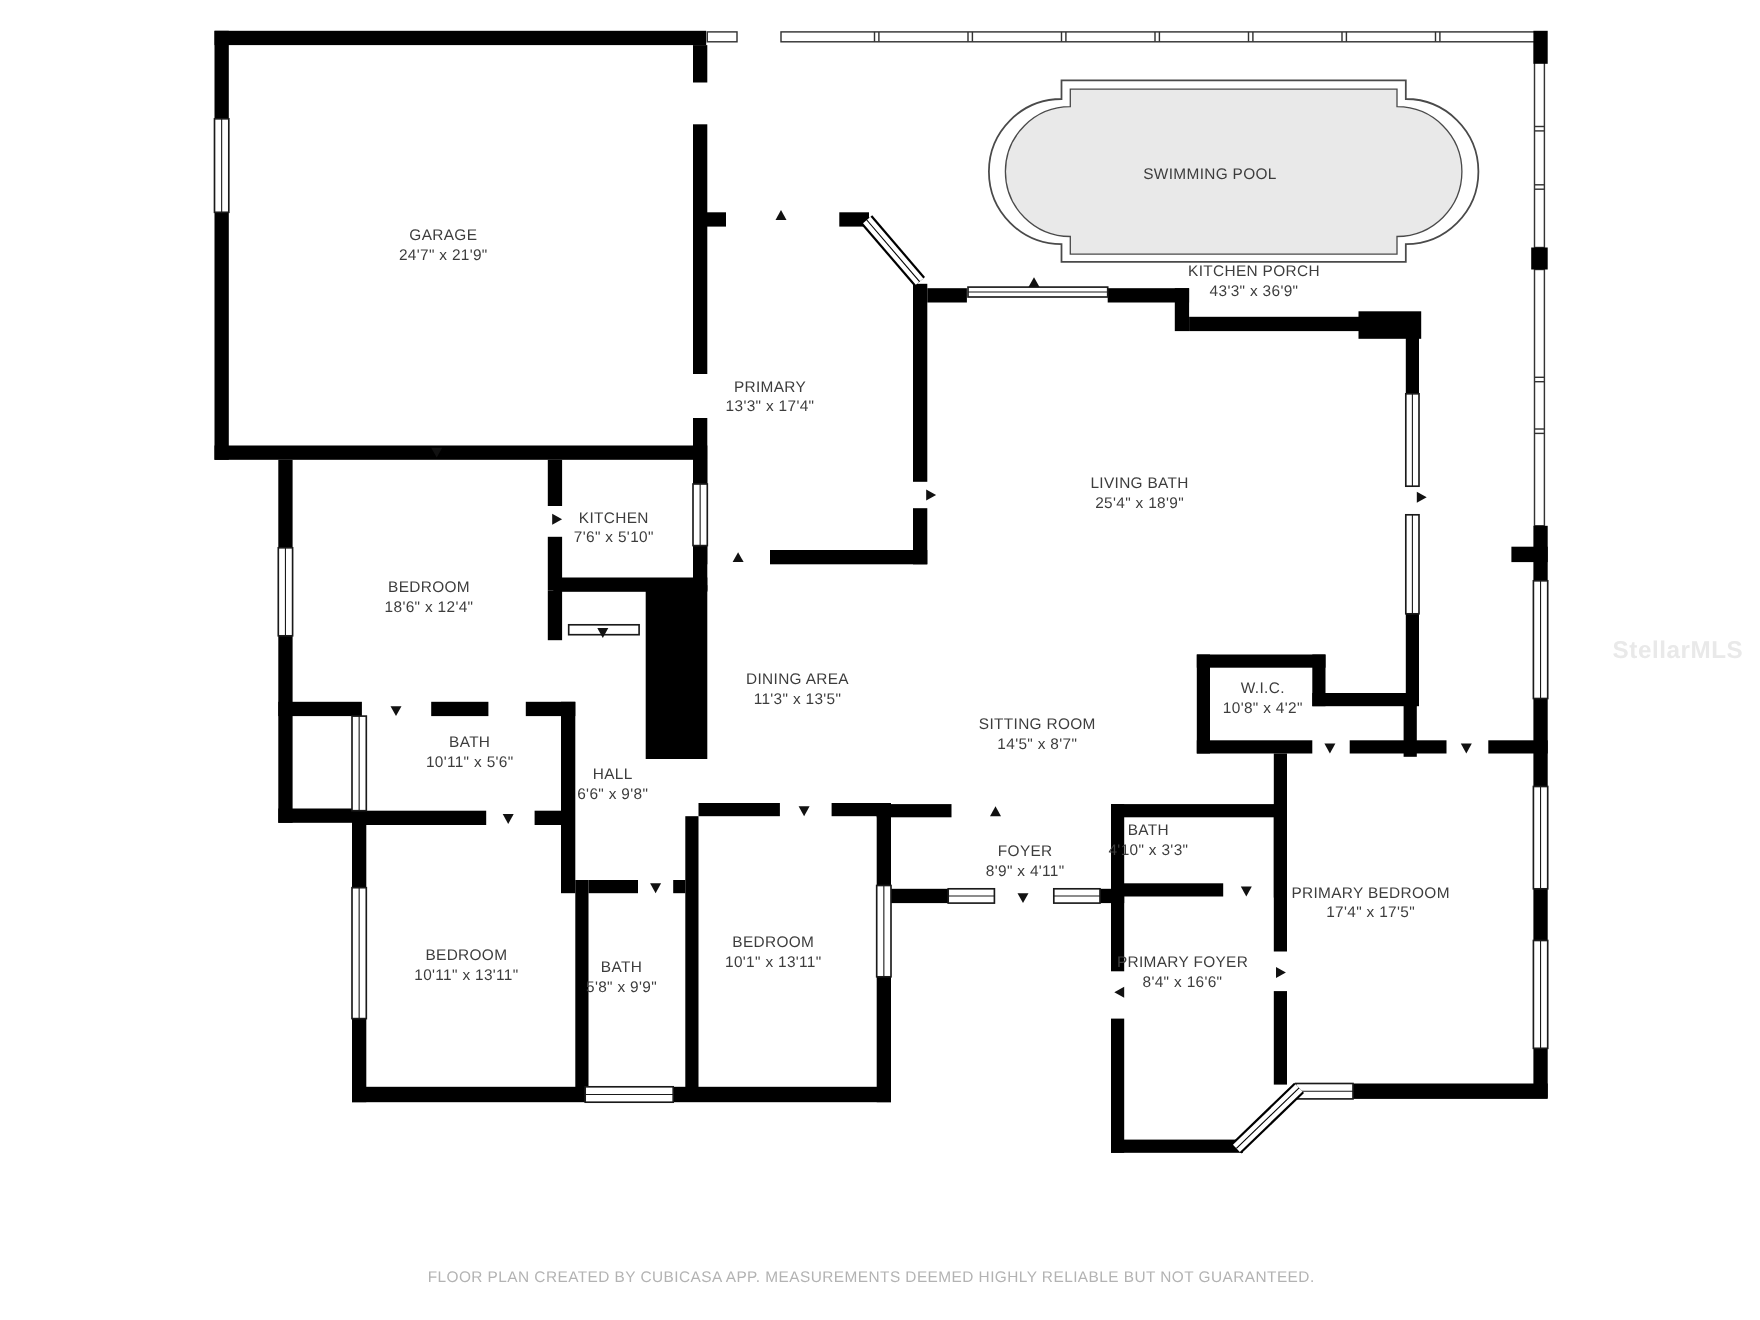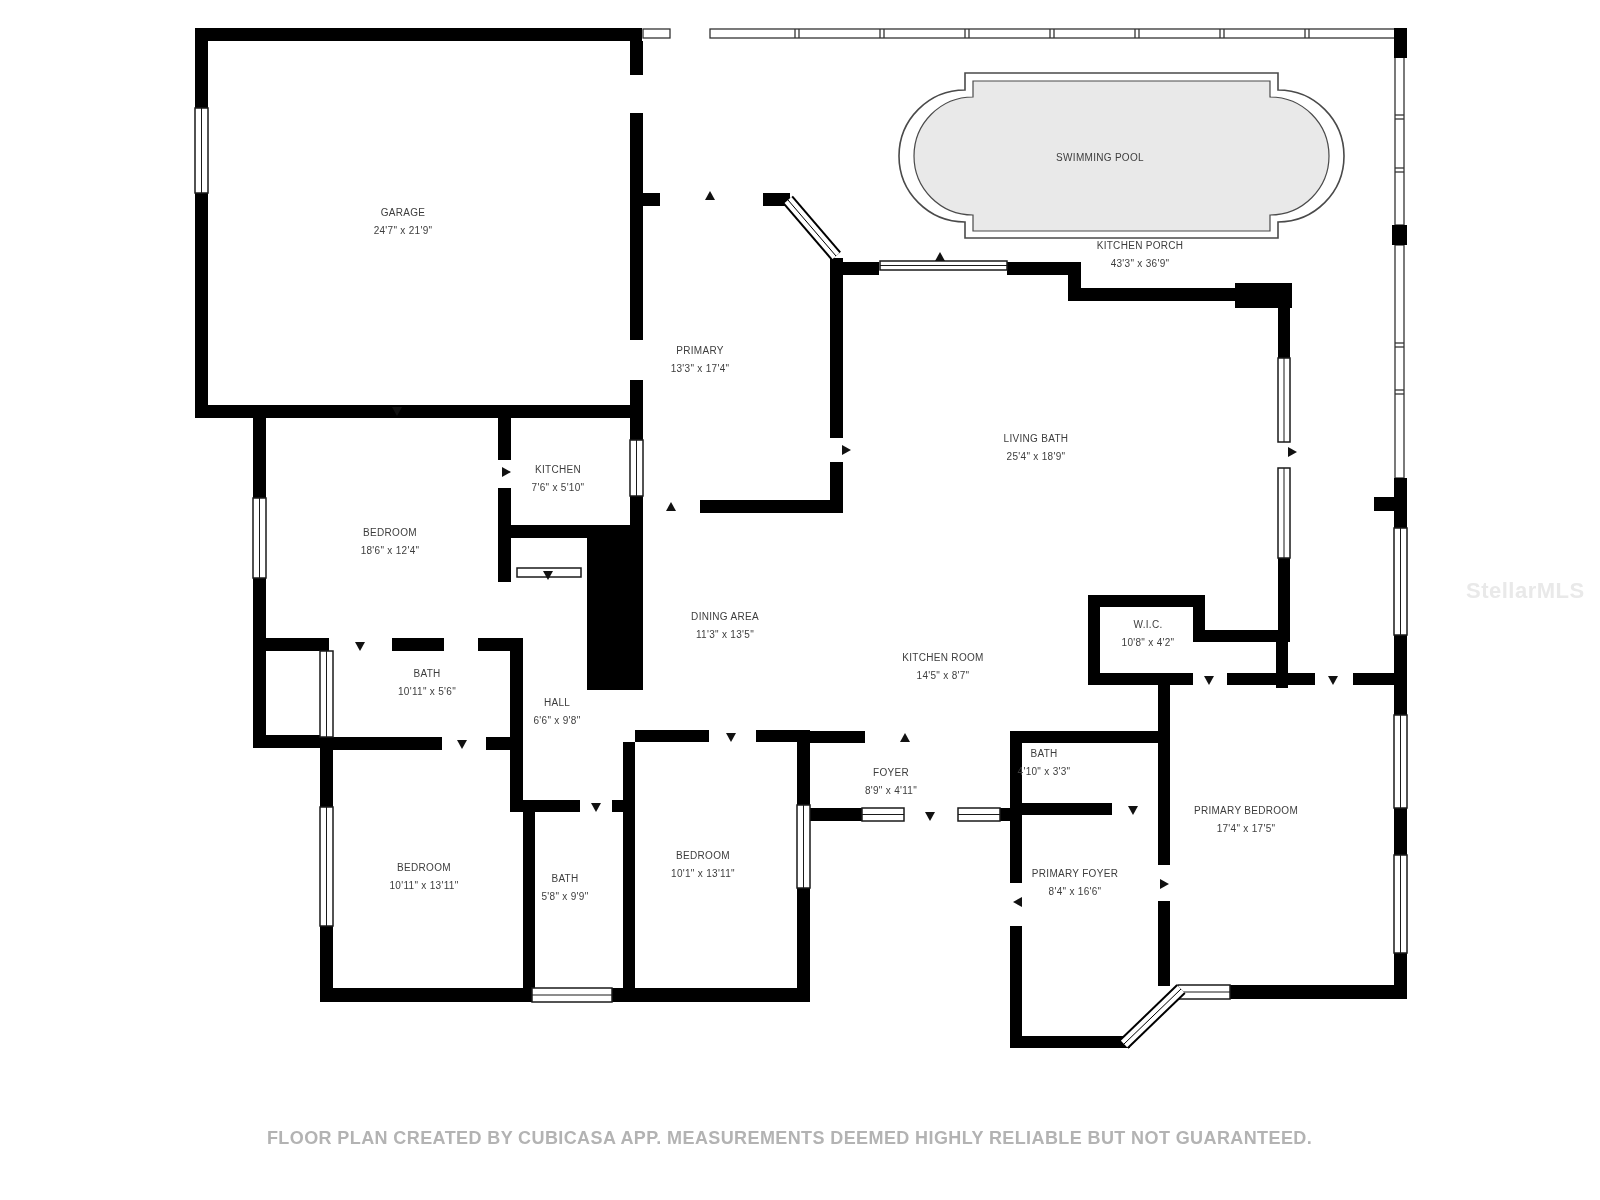--- a/index.html
+++ b/index.html
@@ -1,25 +1,25 @@
 <!DOCTYPE html>
 <html><head>
 <meta charset="utf-8">
 <style>
   html,body{margin:0;padding:0;background:#ffffff;}
   #stage{position:relative;width:1600px;height:1200px;background:#fff;overflow:hidden;
          font-family:"Liberation Sans",sans-serif;}
   #plan-svg{position:absolute;left:0;top:0;width:1600px;height:1200px;}
   .room-label{position:absolute;transform:translate(-50%,-50%);display:flex;flex-direction:column;
               align-items:center;text-align:center;white-space:nowrap;color:#3d3d3d;
-              font-size:10px;line-height:18px;letter-spacing:.3px;}
+              font-size:14px;line-height:18px;letter-spacing:.3px;}
   .room-label .rn{}
   .room-label .rd{}
-  #footer-disclaimer{position:absolute;left:50%;top:1128px;transform:translateX(-51%);
-                     font-size:18px;letter-spacing:.4px;color:#b3b3b3;white-space:nowrap;font-weight:bold;}
+  #footer-disclaimer{position:absolute;left:50%;top:1152px;transform:translateX(-51%);
+                     font-size:14px;letter-spacing:.4px;color:#b3b3b3;white-space:nowrap;}
   #watermark{position:absolute;left:1466px;top:578px;font-size:22px;font-weight:600;
              color:#e9e9e9;letter-spacing:.5px;}
 </style>
 </head>
 <body>
 
 <div id="stage">
 
 <svg id="plan-svg" viewBox="0 0 1600 1200">
 
@@ -249,36 +249,36 @@
 </div>
 <div class="room-label" style="left:725px;top:626px">
   <span class="rn">DINING AREA</span>
   <span class="rd">11'3" x 13'5"</span>
 </div>
 <div class="room-label" style="left:1148px;top:634px">
   <span class="rn">W.I.C.</span>
   <span class="rd">10'8" x 4'2"</span>
 </div>
 <div class="room-label" style="left:943px;top:667px">
-  <span class="rn">KITCHEN ROOM</span>
+  <span class="rn">SITTING ROOM</span>
   <span class="rd">14'5" x 8'7"</span>
 </div>
 <div class="room-label" style="left:427px;top:683px">
   <span class="rn">BATH</span>
   <span class="rd">10'11" x 5'6"</span>
 </div>
 <div class="room-label" style="left:557px;top:712px">
   <span class="rn">HALL</span>
   <span class="rd">6'6" x 9'8"</span>
 </div>
 <div class="room-label" style="left:1044px;top:763px">
   <span class="rn">BATH</span>
   <span class="rd">4'10" x 3'3"</span>
 </div>
-<div class="room-label" style="left:891px;top:782px">
+<div class="room-label" style="left:932px;top:782px">
   <span class="rn">FOYER</span>
   <span class="rd">8'9" x 4'11"</span>
 </div>
 <div class="room-label" style="left:1246px;top:820px">
   <span class="rn">PRIMARY BEDROOM</span>
   <span class="rd">17'4" x 17'5"</span>
 </div>
 <div class="room-label" style="left:424px;top:877px">
   <span class="rn">BEDROOM</span>
   <span class="rd">10'11" x 13'11"</span>

